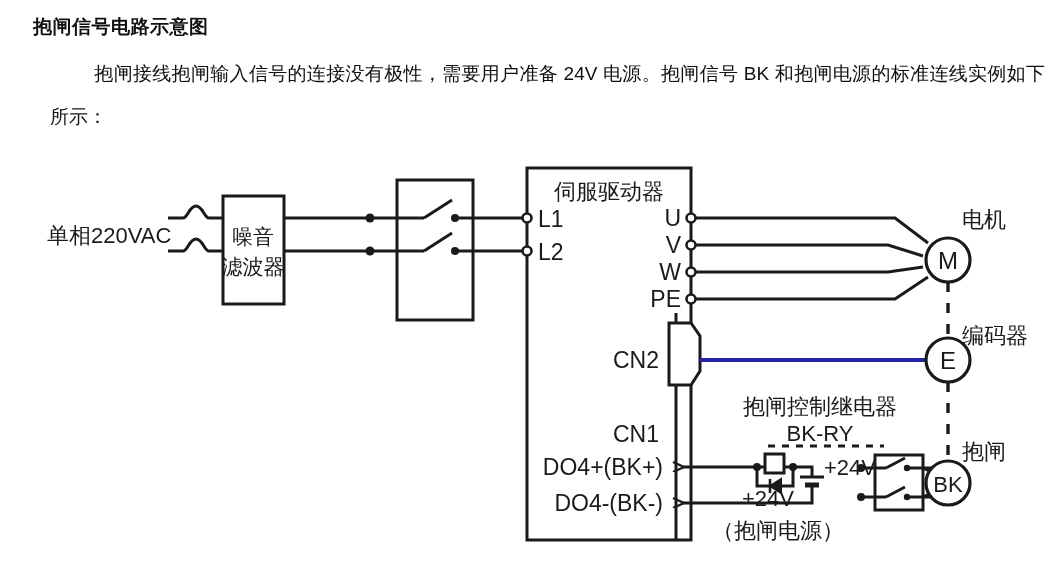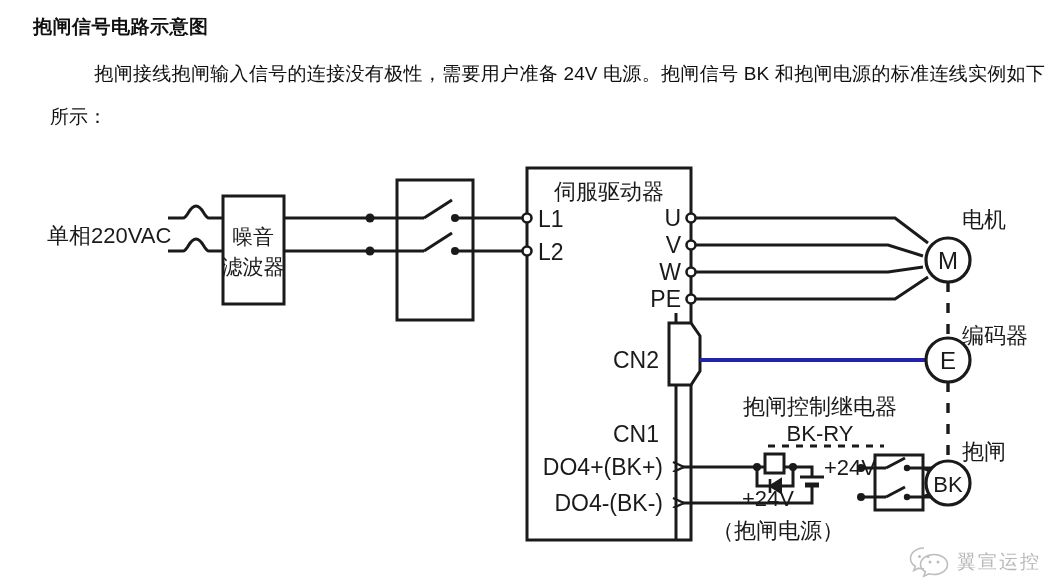--- a/index.html
+++ b/index.html
@@ -217,32 +217,14 @@
         <text x="820" y="259" font-size="22" text-anchor="middle">抱闸控制继电器</text>
         <text x="820" y="286" font-size="22" text-anchor="middle">BK-RY</text>
 
         <text x="824" y="320" font-size="22">+24V</text>
         <text x="794" y="351" font-size="22" text-anchor="end">+24V</text>
         <text x="778" y="383" font-size="22" text-anchor="middle">（抱闸电源）</text>
       </g>
     </svg>
   </div>
 
-  <div class="wm">
-    <svg width="40" height="34" viewBox="0 0 40 34">
-      <g fill="none" stroke="#8a8a8a" stroke-width="1.6">
-        <path d="M15,3 C7,3 1.5,8 1.5,13.5 C1.5,16.6 3.4,19.4 6.3,21.2 L4.8,25.5 L9.6,23.2
-                 C11.3,23.7 13.1,23.9 15,23.9"></path>
-        <path d="M25,9.5 C32.5,9.5 38.5,14 38.5,19.5 C38.5,25 32.5,29.5 25,29.5
-                 C23.2,29.5 21.5,29.3 20,28.8 L14.8,31.3 L16.4,26.8
-                 C13.3,25 11.5,22.4 11.5,19.5 C11.5,14 17.5,9.5 25,9.5 Z"></path>
-      </g>
-      <g fill="#8a8a8a">
-        <circle cx="10.5" cy="11.5" r="1.5"></circle>
-        <circle cx="19" cy="11.5" r="1.5"></circle>
-        <circle cx="21" cy="17" r="1.5"></circle>
-        <circle cx="29" cy="17" r="1.5"></circle>
-      </g>
-    </svg>
-    <span class="wm-text">翼宣运控</span>
-  </div>
 
 </div>
 
 </body></html>

